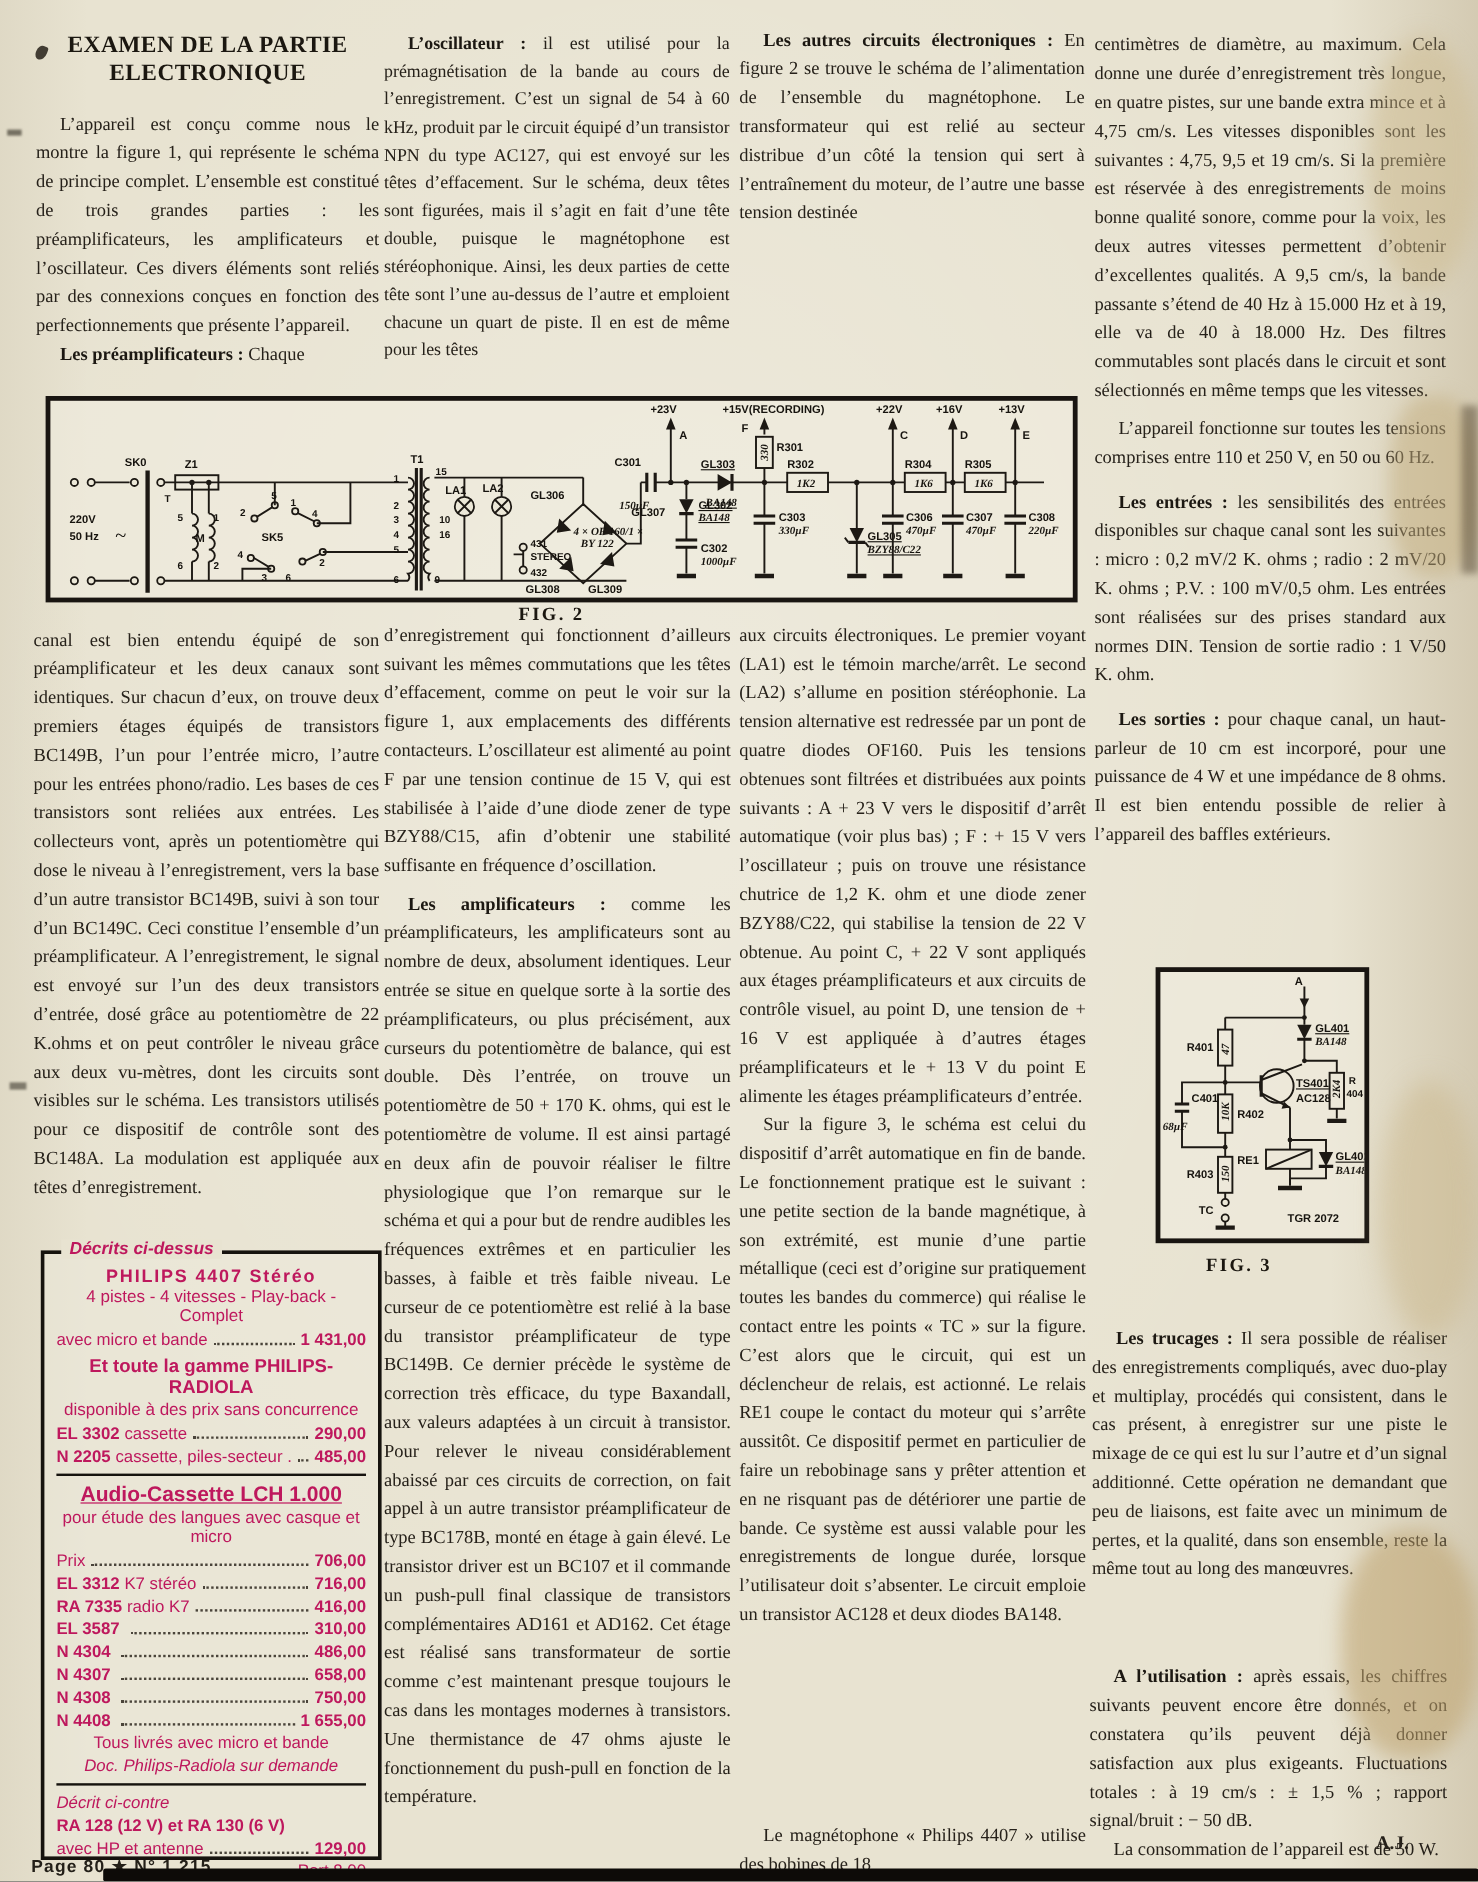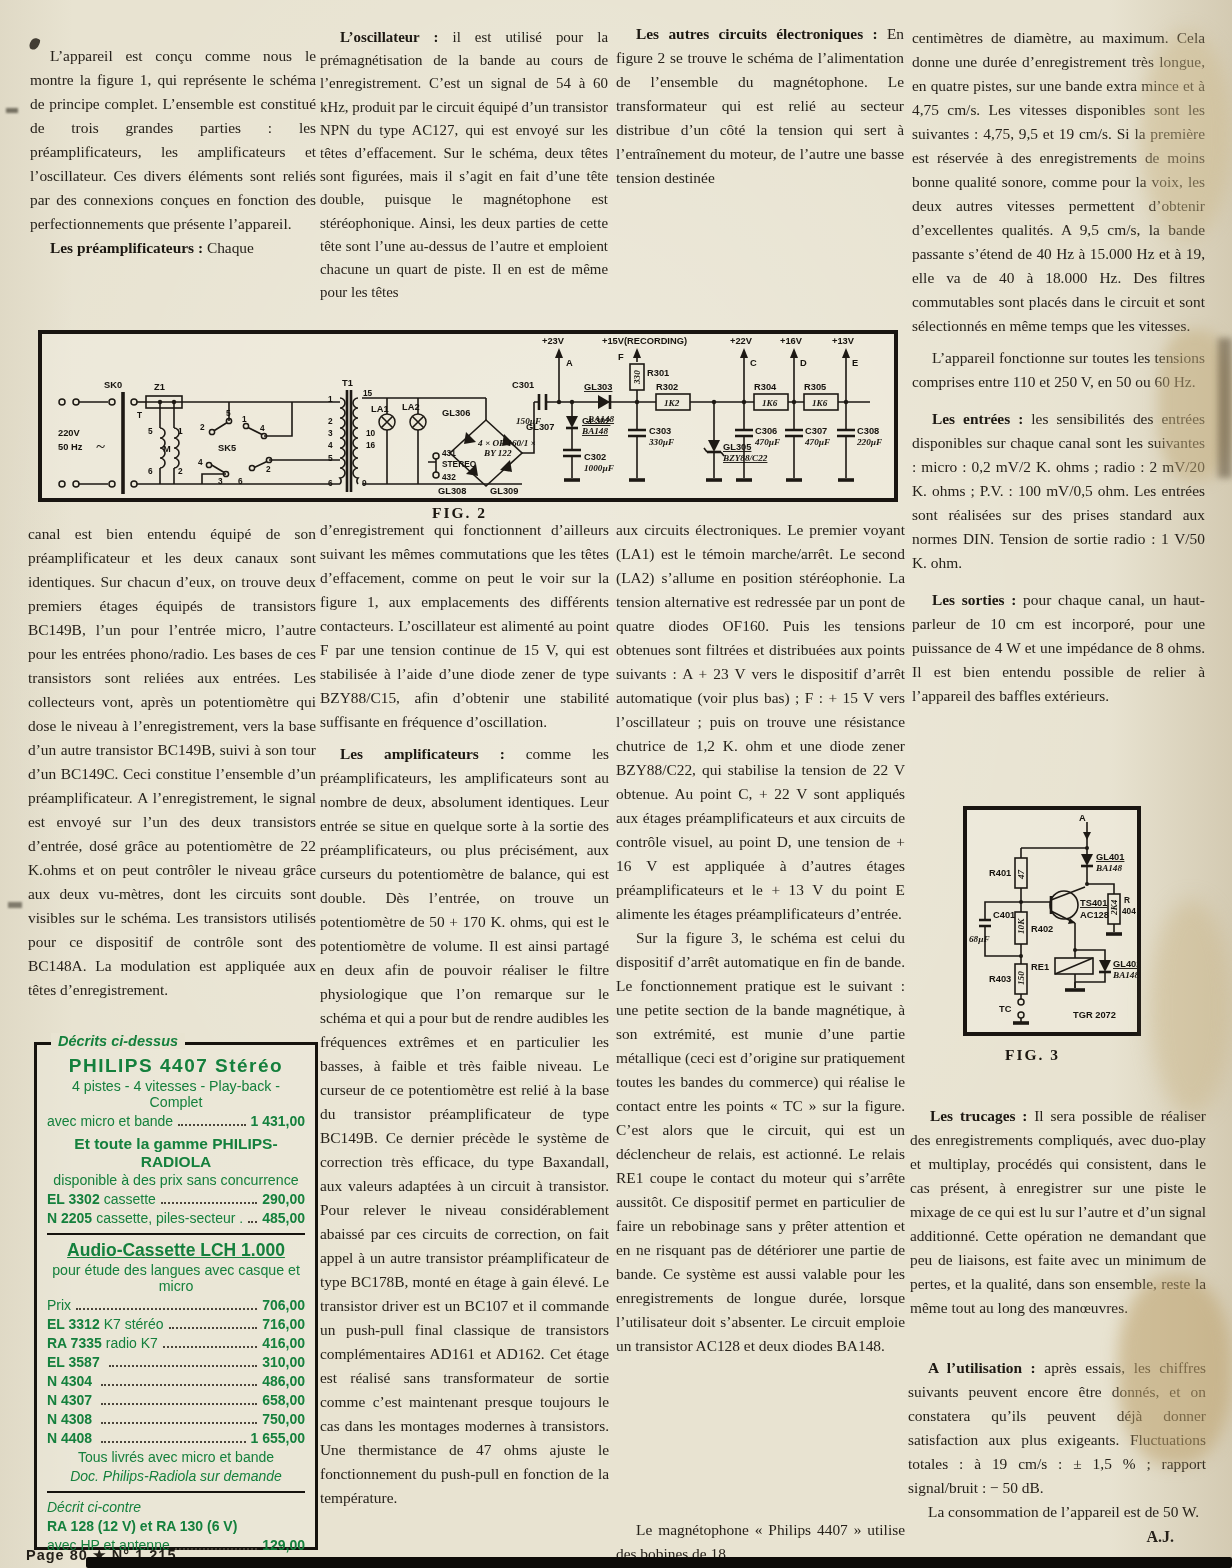--- a/index.html
+++ b/index.html
@@ -26,24 +26,24 @@
   .w3{stroke:#1d1914;stroke-width:3.6;fill:none;}
   .fillp{fill:#1d1914;}
   .opn{fill:#ece8d8;stroke:#1d1914;stroke-width:1.5;}
   text{fill:#16130e;}
   .lb{font-family:"Liberation Sans",sans-serif;font-weight:bold;font-size:9.3px;}
   .sm{font-family:"Liberation Sans",sans-serif;font-weight:bold;font-size:8.3px;}
   .val{font-family:"Liberation Serif",serif;font-style:italic;font-weight:bold;font-size:9.2px;}
   .ul{text-decoration:underline;}
   
   .ad{position:absolute;border:3px solid #16130e;background:rgba(238,234,222,.4);
-      font-family:"Liberation Sans",sans-serif;font-size:14px;color:#15803d;padding:8px 10px 6px;}
+      font-family:"Liberation Sans",sans-serif;font-size:14px;color:#be185d;padding:8px 10px 6px;}
   .adtag{position:absolute;top:-12px;left:14px;background:#e8e3d1;padding:0 7px;
          font-style:italic;font-weight:bold;font-size:14.5px;}
-  .adtitle{text-align:center;font-weight:bold;font-size:19px;letter-spacing:1.5px;margin:2px 0 1px;}
+  .adtitle{text-align:center;font-weight:bold;font-size:15px;letter-spacing:1.5px;margin:2px 0 1px;}
   .adsub{text-align:center;font-size:14.2px;margin-bottom:2px;}
   .adh2{text-align:center;font-weight:bold;font-size:15.5px;margin:4px 0 1px;}
   .adh3{text-align:center;font-weight:bold;font-size:17.5px;margin:4px 0 1px;text-decoration:underline;}
   .row{display:flex;align-items:baseline;line-height:19px;}
   .nm{font-weight:bold;white-space:nowrap;margin-right:4px;}
   .ds{white-space:nowrap;}
   .lead{flex:1;border-bottom:2px dotted #4a443a;margin:0 5px 4px;}
   .pr{font-weight:bold;white-space:nowrap;}
   .hr{border-top:2.5px solid #16130e;margin:5px 0;}
   .cen{text-align:center;line-height:19px;}
@@ -53,20 +53,24 @@
           font-weight:bold;font-size:14.5px;color:#231f18;letter-spacing:1px;}
   .bottombar{position:absolute;left:86px;top:1557px;width:1146px;height:11px;background:#0d0b08;border-radius:2px;}
   .sig{font-weight:bold;}
 </style>
 </head>
 <body>
 
 <div class="page">
 
   <div class="col body" style="left:30px;top:26px;width:286px;height:300px;">
+    <div class="h1">
+      <div>EXAMEN DE LA PARTIE</div>
+      <div>ELECTRONIQUE</div>
+    </div>
     <p class="ind" style="margin-top:18px;"><span>L’appareil est conçu comme nous le montre la figure 1, qui représente le schéma de principe complet. L’ensemble est constitué de trois grandes parties : les préamplificateurs, les amplificateurs et l’oscillateur. Ces divers éléments sont reliés par des connexions conçues en fonction des perfectionnements que présente l’appareil.</span></p>
     <p class="ind"><b>Les préamplificateurs :</b><span> Chaque</span></p>
   </div>
 
   <div class="col tight" style="left:320px;top:26px;width:288px;height:302px;">
     <p class="ind"><b>L’oscillateur :</b><span> il est utilisé pour la prémagnétisation de la bande au cours de l’enregistrement. C’est un signal de 54 à 60 kHz, produit par le circuit équipé d’un transistor NPN du type AC127, qui est envoyé sur les têtes d’effacement. Sur le schéma, deux têtes sont figurées, mais il s’agit en fait d’une tête double, puisque le magnétophone est stéréophonique. Ainsi, les deux parties de cette tête sont l’une au-dessus de l’autre et emploient chacune un quart de piste. Il en est de même pour les têtes</span></p>
   </div>
 
   <div class="col body" style="left:616px;top:22px;width:288px;height:306px;">
     <p class="ind"><b>Les autres circuits électroniques :</b><span> En figure 2 se trouve le schéma de l’alimentation de l’ensemble du magnétophone. Le transformateur qui est relié au secteur distribue d’un côté la tension qui sert à l’entraînement du moteur, de l’autre une basse tension destinée</span></p>
@@ -446,21 +450,21 @@
       <text class="lb ul" x="146" y="157">GL402</text>
       <text class="val" x="146" y="168">BA148</text>
       <text class="lb" x="106" y="208">TGR 2072</text>
     </svg>
   </div>
   <div class="figcap" style="left:1005px;top:1046px;"><span>FIG. 3</span></div>
 
   <div class="col body" style="left:910px;top:1104px;width:296px;height:244px;">
     <p class="ind"><b>Les trucages :</b><span> Il sera possible de réaliser des enregistrements compliqués, avec duo-play et multiplay, procédés qui consistent, dans le cas présent, à enregistrer sur une piste le mixage de ce qui est lu sur l’autre et d’un signal additionné. Cette opération ne demandant que peu de liaisons, est faite avec un minimum de pertes, et la qualité, dans son ensemble, reste la même tout au long des manœuvres.</span></p>
   </div>
-  <div class="col body" style="left:908px;top:1356px;width:298px;height:178px;">
+  <div class="col body" style="left:908px;top:1386px;width:298px;height:178px;">
     <p class="ind"><b>A l’utilisation :</b><span> après essais, les chiffres suivants peuvent encore être donnés, et on constatera qu’ils peuvent déjà donner satisfaction aux plus exigeants. Fluctuations totales : à 19 cm/s : ± 1,5 % ; rapport signal/bruit : − 50 dB.</span></p>
     <p class="ind"><span>La consommation de l’appareil est de 50 W.</span></p>
   </div>
   <div class="col sig" style="left:912px;top:1528px;width:262px;text-align:right;font-size:16px;"><span>A.J.</span></div>
 
   <div class="footer"><span>Page 80 ★ N° 1 215</span></div>
   <div class="bottombar"></div>
 
   <div class="stain" style="left:1140px;top:30px;width:92px;height:210px;background:rgba(203,183,138,.45);border-radius:50%;filter:blur(9px);"></div>
   <div class="stain" style="left:1158px;top:330px;width:74px;height:150px;background:rgba(196,174,126,.5);border-radius:40%;filter:blur(7px);"></div>

